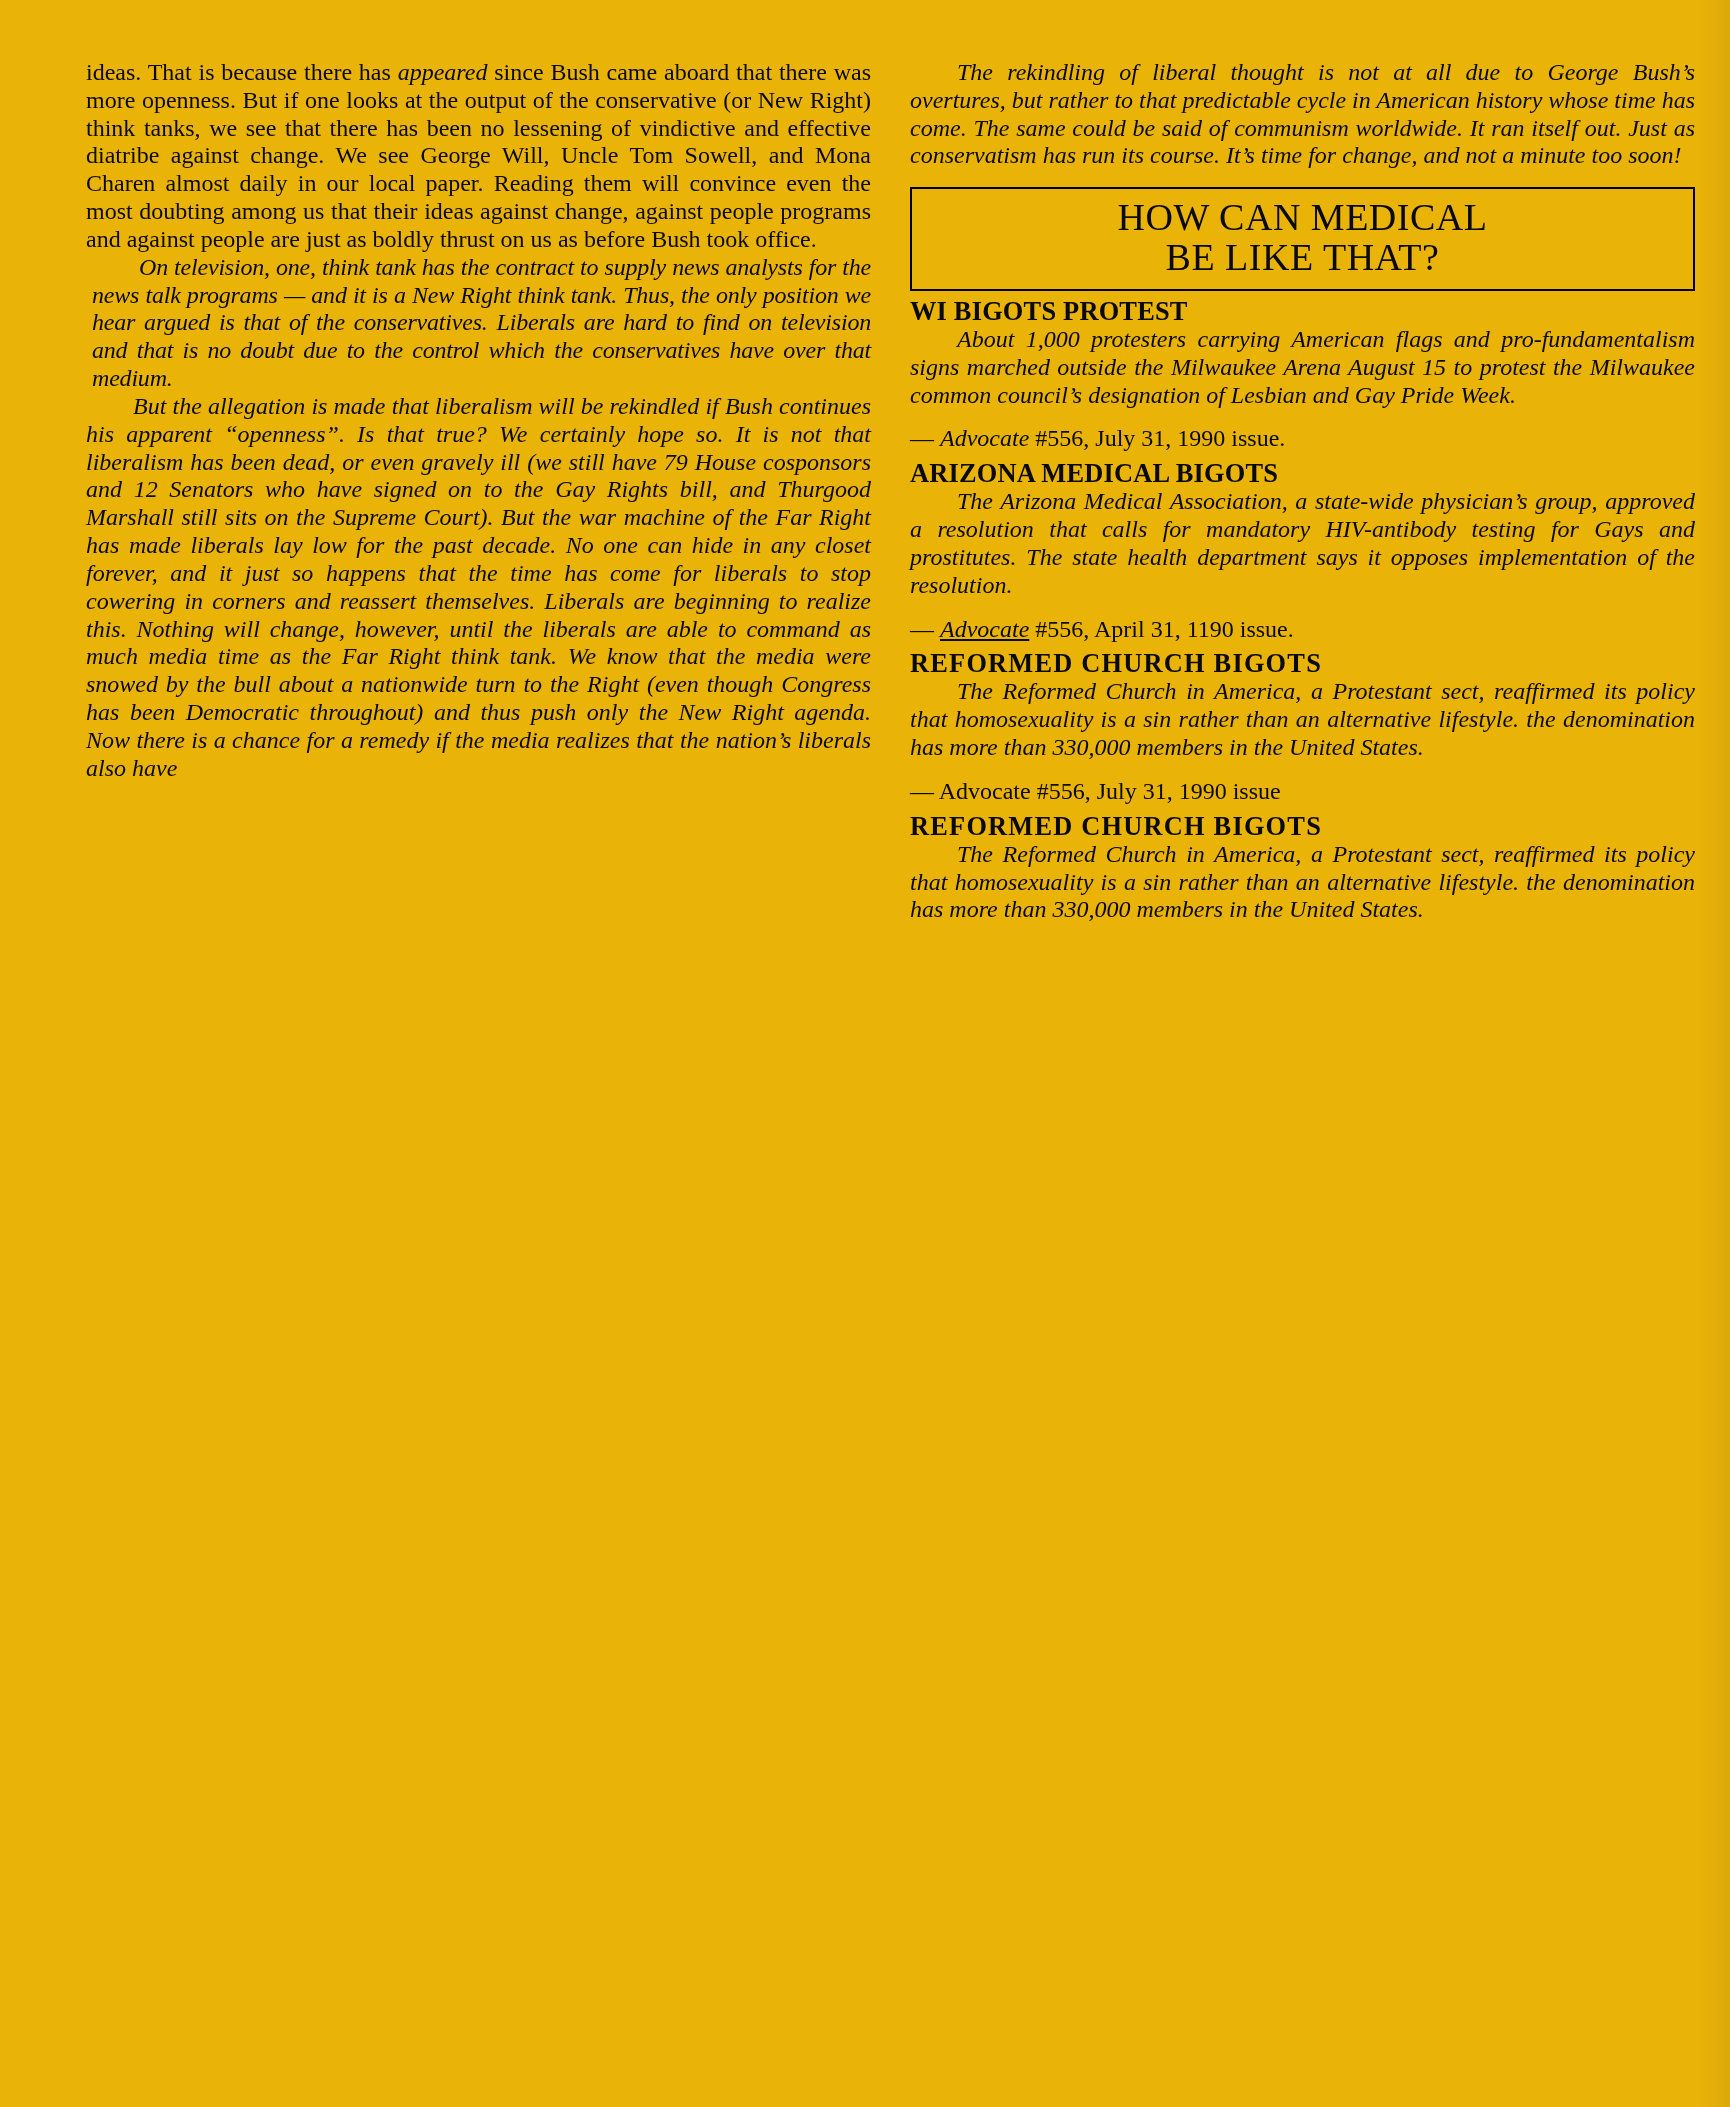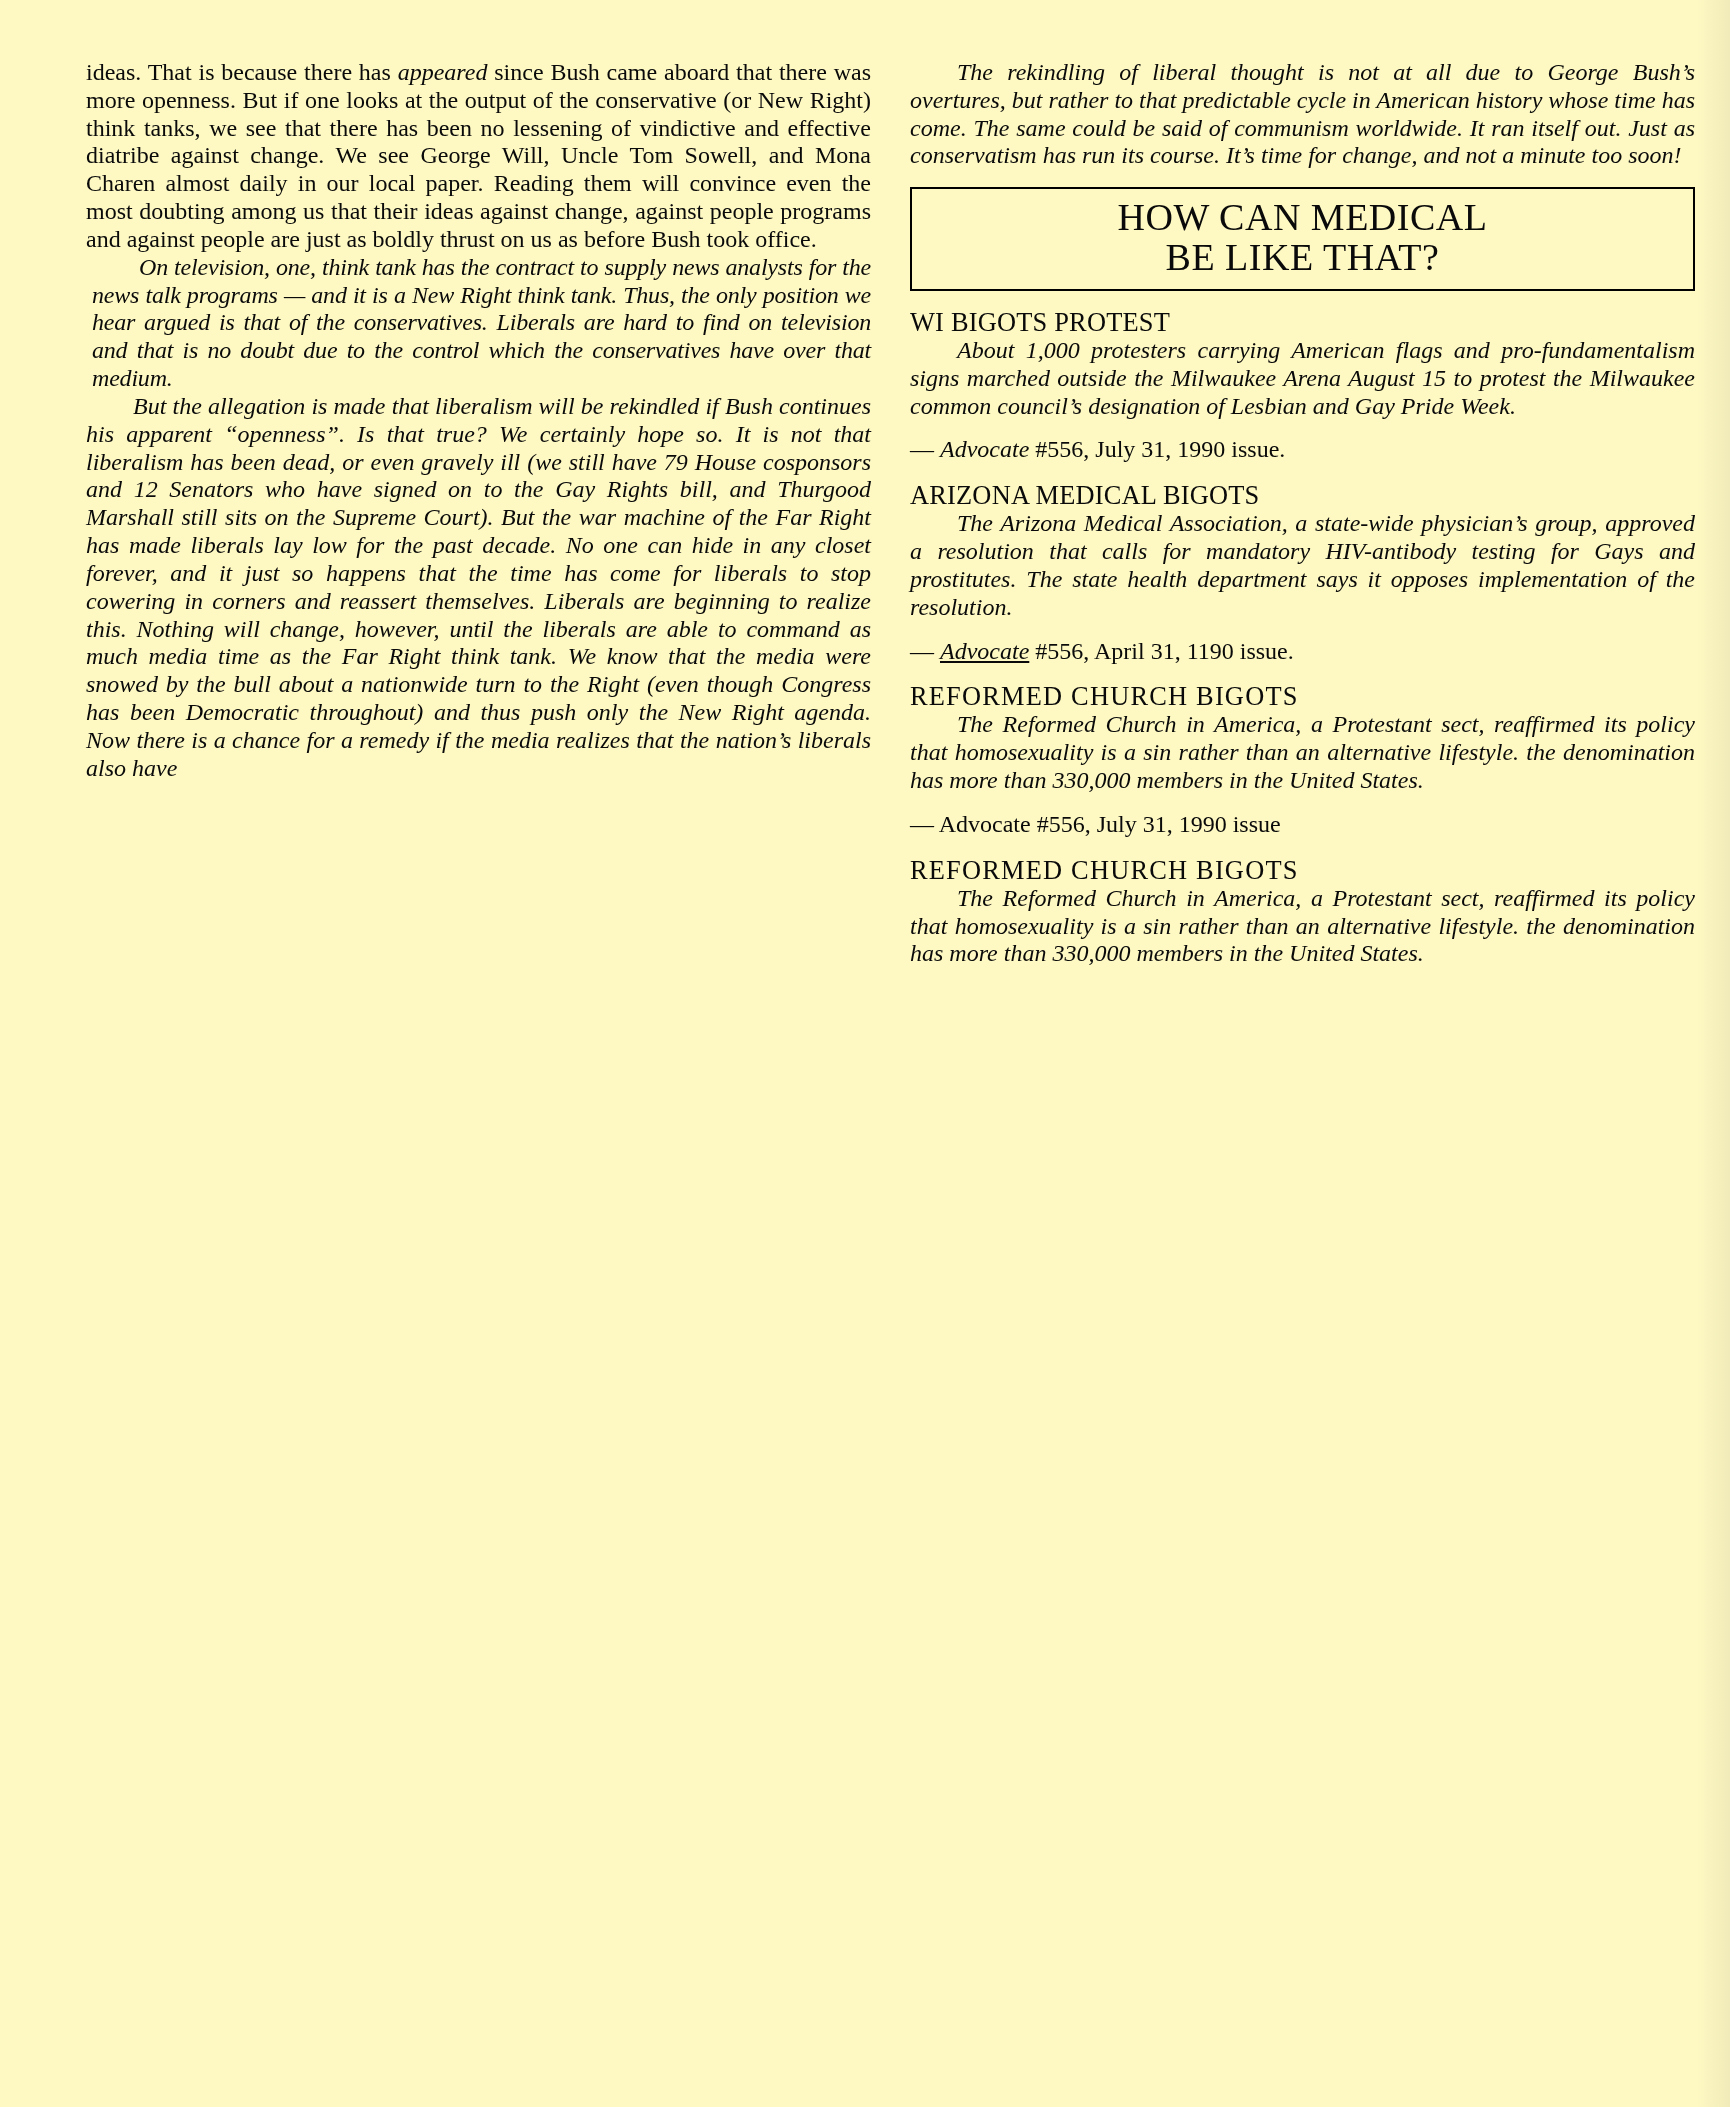--- a/index.html
+++ b/index.html
@@ -13,21 +13,21 @@
     position: relative;
     font-family: "Liberation Serif", serif;
     color: #0a0a0a;
     overflow: hidden;
   }
   .page {
     position: absolute;
     top: 0; left: 0;
     width: 1731px;
     height: 2108px;
-    background: #fef9c3;
+    background: #eab308;
   }
   
   .page::after{
     content:"";
     position:absolute;
     top:0; right:0;
     width:34px; height:100%;
     background: linear-gradient(to right, rgba(0,0,0,0.00), rgba(0,0,0,0.06));
     pointer-events:none;
   }
@@ -68,23 +68,23 @@
   }
   .banner .line {
     font-size: 38px;
     line-height: 1.07;
     letter-spacing: 0.5px;
     white-space: nowrap;
   }
 
   .subhead {
     font-size: 26.4px;
-    font-weight: normal;
+    font-weight: bold;
     line-height: 1.1;
-    margin-top: 17px;
+    margin-top: 6px;
     letter-spacing: 0.2px;
   }
   .subhead.spread { letter-spacing: 1.2px; }
 
   .body-after-head {
     margin-top: 3.9px;
   }
   .source {
     font-size: 24px;
     line-height: 1.16;

